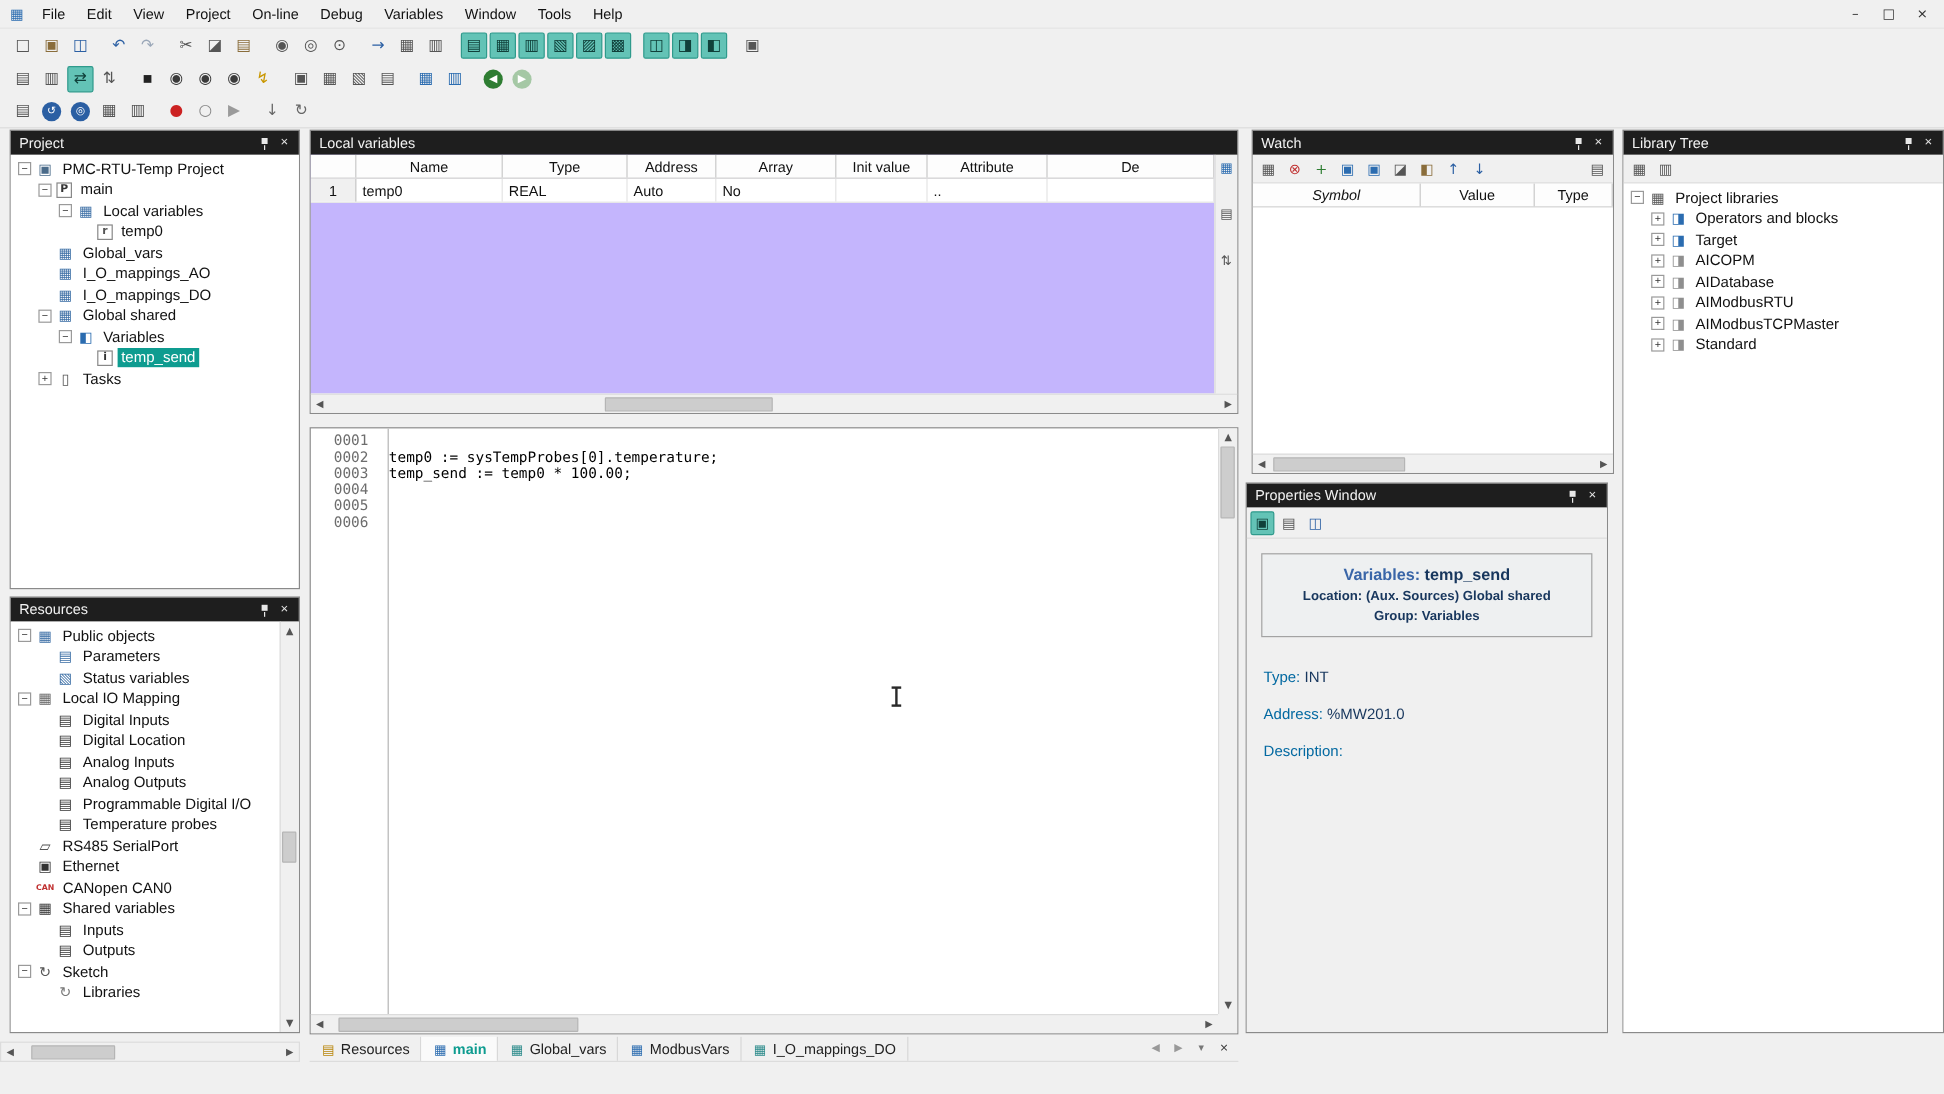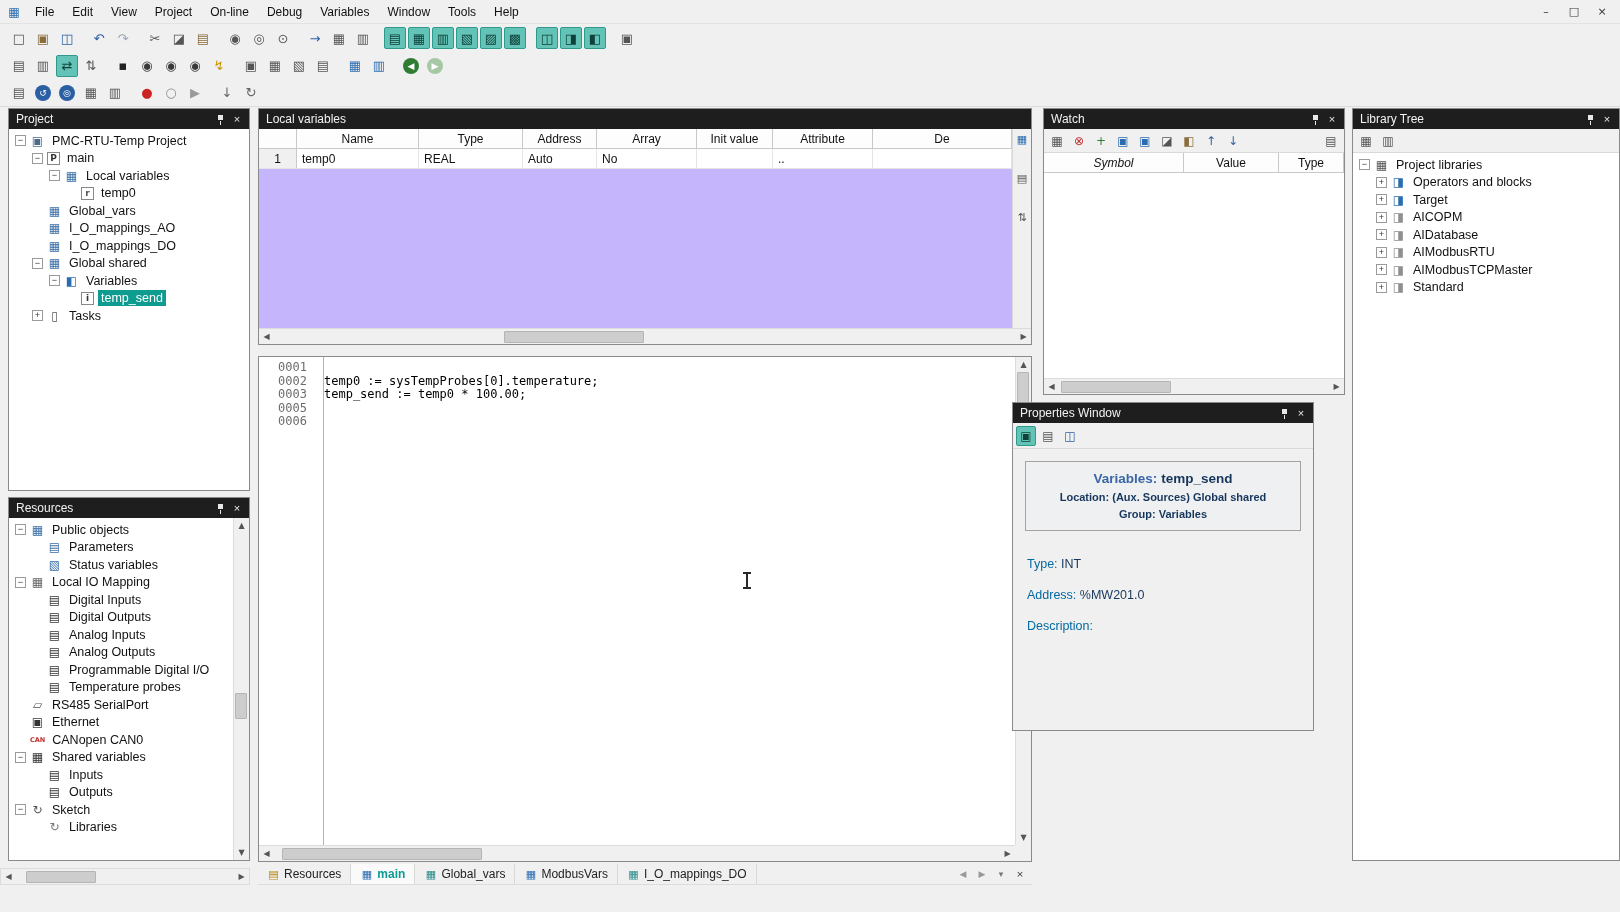--- a/index.html
+++ b/index.html
@@ -105,21 +105,21 @@
   .tab .ticon{margin-right:0;width:13px;font-size:11px}
   .tab.active{color:#0e9c90;font-weight:bold;background:#fafafa}
   .tab-controls{margin-left:auto;display:flex;gap:5px;padding-right:5px}
   .tab-controls .tbtn{width:14px;height:14px;font-size:9px;color:#888}
 
   #watch-panel{left:1043px;top:108px;width:302px;height:287px}
   #watch-head{position:absolute;left:0;top:44px;right:0;height:20px}
   #watch-body{position:absolute;left:0;top:64px;right:0;bottom:16px;background:#fff}
   #watch-hscroll{left:0;right:0;bottom:0}
 
-  #props-panel{left:1012px;top:402px;width:302px;height:329px}
+  #props-panel{left:1038px;top:402px;width:302px;height:459px}
   #props-body{position:absolute;left:0;top:46px;right:0;bottom:0;background:#f0f0f0;padding:12px 12px 0 12px}
   .propbox{background:#eef0f1;border:1px solid #a3a3a3;text-align:center;padding:9px 4px 10px 4px;margin-bottom:26px}
   .pb1{font-size:13.5px;font-weight:bold;color:#17365d}
   .pb1 .lbl{color:#3a66a8}
   .pb2{font-size:11px;font-weight:bold;color:#17365d;margin-top:5px}
   .propline{font-size:12.5px;color:#17365d;margin:0 0 17px 2px}
   .propline .lbl{color:#0369a1}
 
   #library-panel{left:1352px;top:108px;width:268px;height:753px}
   #library-tree{position:absolute;left:0;top:44px;right:0;bottom:0}
@@ -415,21 +415,21 @@
           <span class="tlabel">Local IO Mapping</span>
         </div>
         <div class="trow" style="padding-left: 23px;">
           <span class="exp none"></span>
           <span class="ticon" style="color: rgb(51, 51, 51);">▤</span>
           <span class="tlabel">Digital Inputs</span>
         </div>
         <div class="trow" style="padding-left: 23px;">
           <span class="exp none"></span>
           <span class="ticon" style="color: rgb(51, 51, 51);">▤</span>
-          <span class="tlabel">Digital Outputs</span>
+          <span class="tlabel">Digital Location</span>
         </div>
         <div class="trow" style="padding-left: 23px;">
           <span class="exp none"></span>
           <span class="ticon" style="color: rgb(51, 51, 51);">▤</span>
           <span class="tlabel">Analog Inputs</span>
         </div>
         <div class="trow" style="padding-left: 23px;">
           <span class="exp none"></span>
           <span class="ticon" style="color: rgb(51, 51, 51);">▤</span>
           <span class="tlabel">Analog Outputs</span>
@@ -550,20 +550,24 @@
         </div>
         <div class="eline">
           <span class="lnum">0002</span>
           <span class="ecode">temp0 := sysTempProbes[0].temperature;</span>
         </div>
         <div class="eline">
           <span class="lnum">0003</span>
           <span class="ecode">temp_send := temp0 * 100.00;</span>
         </div>
         <div class="eline">
+          <span class="lnum">0004</span>
+          <span class="ecode"></span>
+        </div>
+        <div class="eline">
           <span class="lnum">0005</span>
           <span class="ecode"></span>
         </div>
         <div class="eline">
           <span class="lnum">0006</span>
           <span class="ecode"></span>
         </div>
       </div>
     <div class="ibeam"></div>
     <div class="sbv" id="editor-vscroll">

